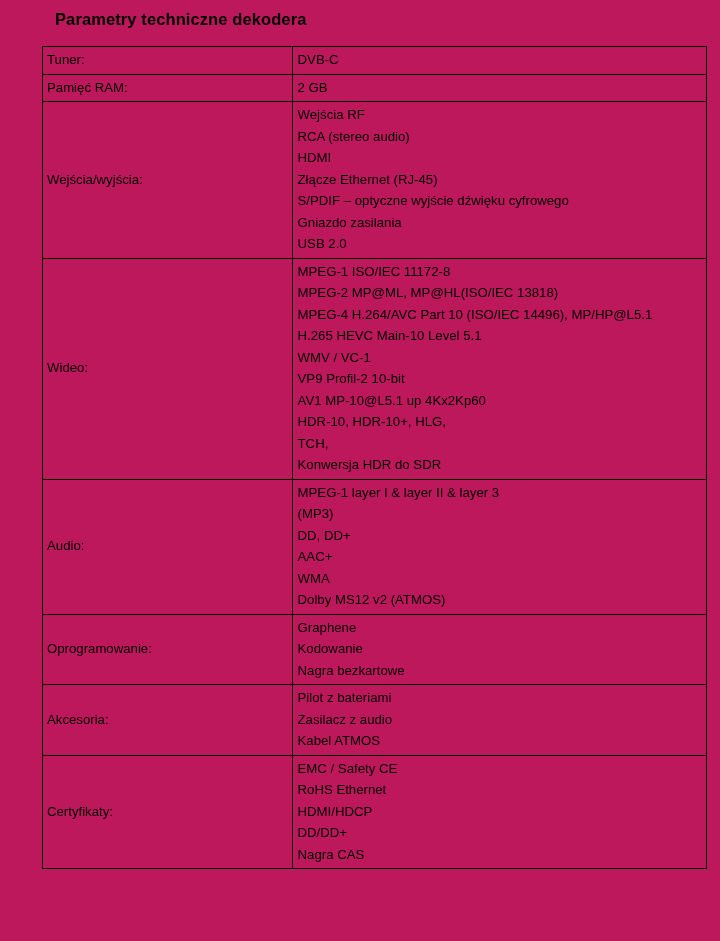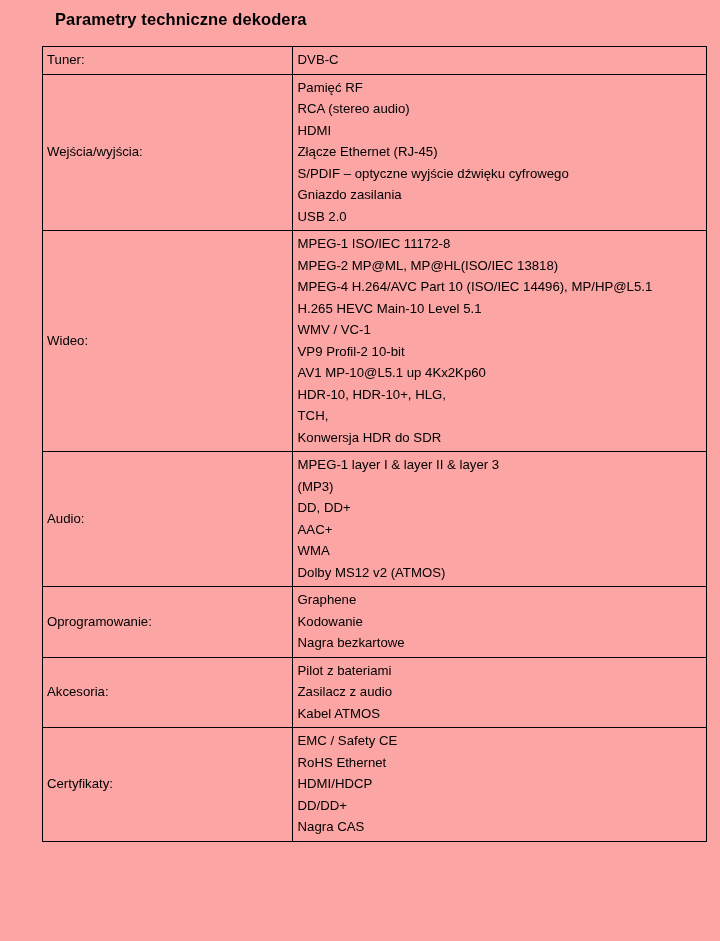--- a/index.html
+++ b/index.html
@@ -13,21 +13,21 @@
     overflow: hidden;
     font-family: "Liberation Sans", sans-serif;
     color: #000000;
     -webkit-font-smoothing: antialiased;
   }
 
   .page {
     position: relative;
     width: 720px;
     height: 941px;
-    background: #fca5a5;
+    background: #be185d;
   }
 
   .doc-title {
     position: absolute;
     left: 55px;
     top: 8px;
     font-size: 16.5px;
     font-weight: bold;
     letter-spacing: 0.1px;
     line-height: 22px;
@@ -104,26 +104,38 @@
           </td>
           <td class="col-value">
             <div class="cell-inner value lines">
               <span class="ln">DVB-C</span>
             </div>
           </td>
         </tr>
         <tr>
           <td class="col-label label-mid">
             <div class="cell-inner lines">
+              <span class="ln">Pamięć RAM:</span>
+            </div>
+          </td>
+          <td class="col-value">
+            <div class="cell-inner value lines">
+              <span class="ln">2 GB</span>
+            </div>
+          </td>
+        </tr>
+        <tr>
+          <td class="col-label label-mid">
+            <div class="cell-inner lines">
               <span class="ln">Wejścia/wyjścia:</span>
             </div>
           </td>
           <td class="col-value value-top">
             <div class="cell-inner value lines">
-              <span class="ln">Pamięć RF</span>
+              <span class="ln">Wejścia RF</span>
               <span class="ln">RCA (stereo audio)</span>
               <span class="ln">HDMI</span>
               <span class="ln">Złącze  Ethernet  (RJ-45)</span>
               <span class="ln">S/PDIF – optyczne wyjście dźwięku  cyfrowego</span>
               <span class="ln">Gniazdo zasilania</span>
               <span class="ln">USB 2.0</span>
             </div>
           </td>
         </tr>
         <tr>

